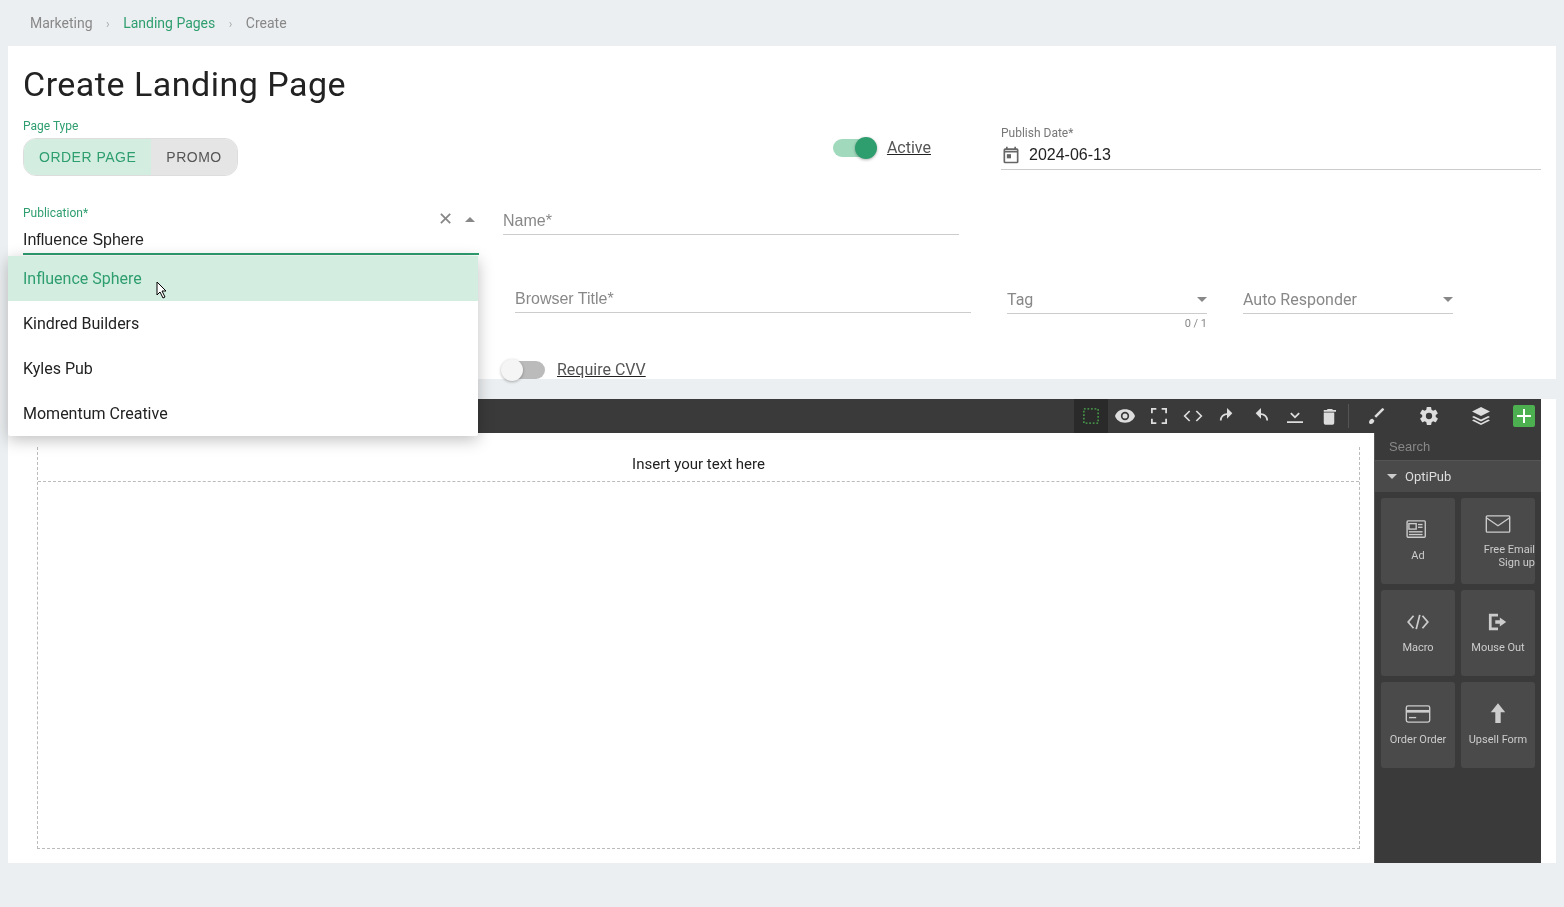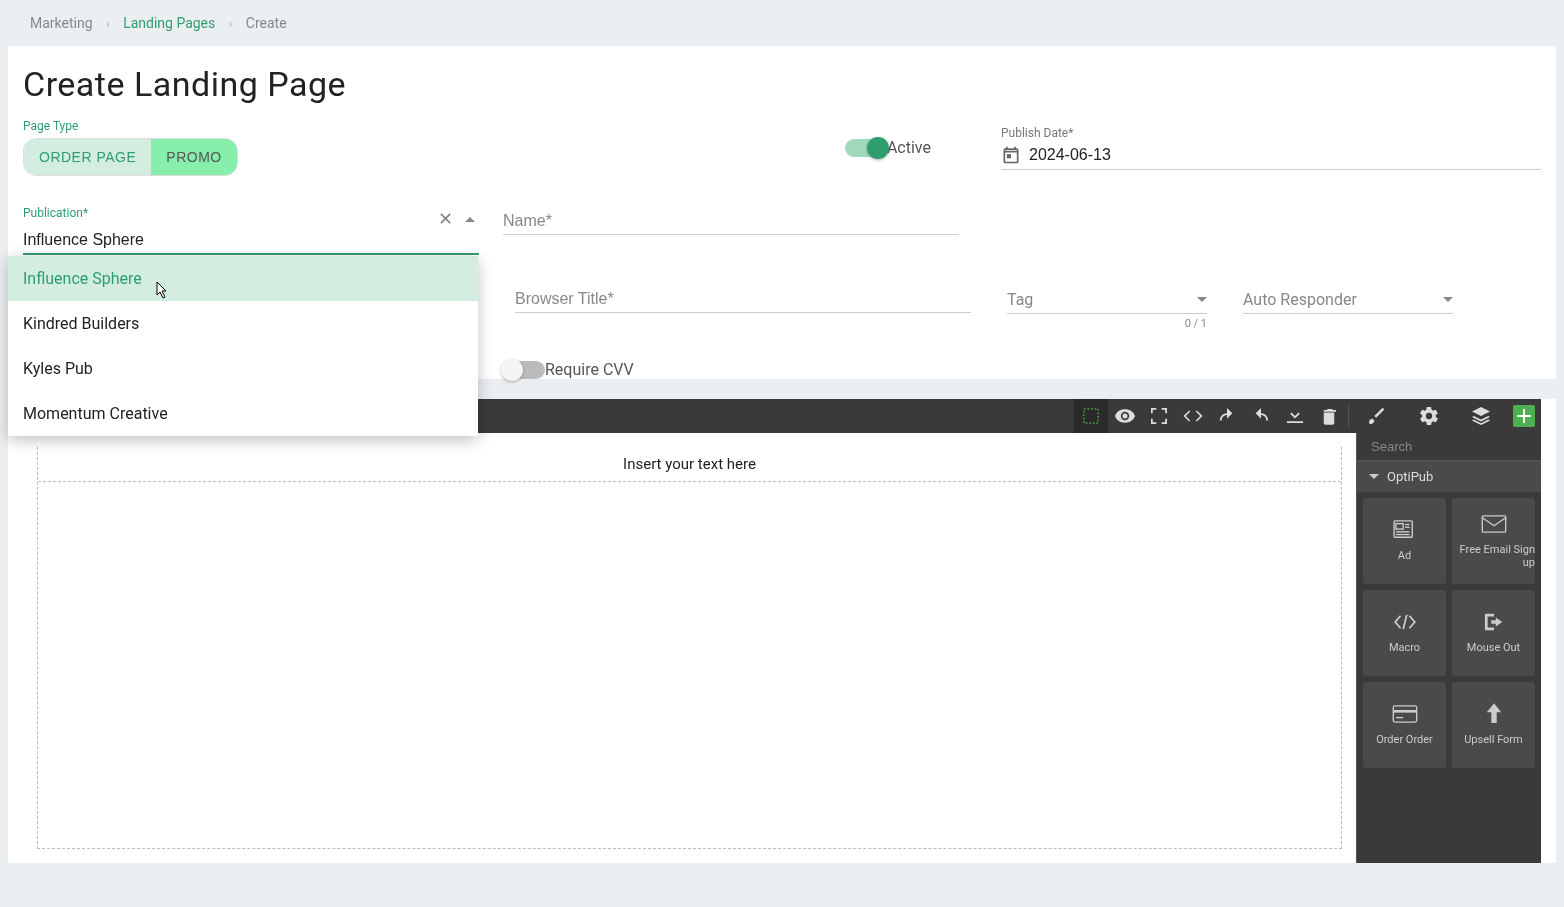--- a/index.html
+++ b/index.html
@@ -10,26 +10,26 @@
     .breadcrumb .sep { margin: 0 10px; color: #aaa; font-size: 12px; }
     
     .page-container { background: #fff; margin: 0 8px; padding: 18px 15px 0 15px; position: relative; }
     .page-title { font-size: 34px; font-weight: 400; color: #222; letter-spacing: 0.5px; margin-bottom: 15px; }
     
     .field-label { font-size: 12px; color: #2e9e6f; margin-bottom: 5px; }
     .field-label.gray { color: #777; }
     
     .row1 { display: flex; align-items: center; margin-bottom: 30px; gap: 20px; }
     .segmented { display: inline-flex; border: 1px solid #ddd; border-radius: 13px; overflow: hidden; }
-    .seg-btn { padding: 10px 15px; font-size: 14px; font-weight: 500; letter-spacing: 0.5px; cursor: pointer; background: #86efac; border: none; color: #555; }
+    .seg-btn { padding: 10px 15px; font-size: 14px; font-weight: 500; letter-spacing: 0.5px; cursor: pointer; background: #e5e5e5; border: none; color: #555; }
     .seg-btn.active { background: #d3eee0; color: #2e9e6f; }
     
     .spacer { flex: 1; }
     
-    .toggle-wrap { display: flex; align-items: center; margin-right: 50px; }
+    .toggle-wrap { display: flex; align-items: center; gap: 12px; margin-right: 50px; text-decoration: underline; }
     .toggle { width: 42px; height: 18px; background: #a1d9bd; border-radius: 10px; position: relative; cursor: pointer; }
     .toggle .knob { width: 22px; height: 22px; background: #2e9e6f; border-radius: 50%; position: absolute; top: -2px; right: -2px; box-shadow: 0 1px 3px rgba(0,0,0,0.3); }
     .toggle-label { font-size: 16px; color: #555; }
     
     .toggle-off { width: 42px; height: 18px; background: #bbb; border-radius: 10px; position: relative; cursor: pointer; }
     .toggle-off .knob { width: 22px; height: 22px; background: #f5f5f5; border-radius: 50%; position: absolute; top: -2px; left: -2px; box-shadow: 0 1px 3px rgba(0,0,0,0.3); }
     
     .date-field { flex: 0 0 540px; }
     .date-field .date-row { display: flex; align-items: center; border-bottom: 1px solid #ccc; padding-bottom: 4px; }
     .date-field .cal-icon { margin-right: 8px; }
@@ -79,21 +79,21 @@
     .tool-btn { width: 34px; height: 34px; display: flex; align-items: center; justify-content: center; cursor: pointer; color: #ddd; }
     .tool-btn.active { background: #2a2a2a; color: #4caf50; }
     .tool-btn.sel { background: #2a2a2a; }
     .tool-btn.wider { width: 52px; }
     .tool-sep { width: 1px; background: #555; height: 24px; margin: 0 2px; }
     
     .editor-body { display: flex; height: 430px; }
     .editor-canvas { flex: 1; border: 1px dashed #bbb; border-top: none; margin: 14px; text-align: center; }
     .editor-text { padding: 8px 4px; font-size: 15px; color: #222; border-bottom: 1px dashed #bbb; }
     
-    .side-panel { width: 185px; background: #3a3a3a; border-left: 1px solid #555; }
+    .side-panel { width: 167px; background: #3a3a3a; border-left: 1px solid #555; }
     .side-search { display: flex; align-items: center; padding: 6px 8px; border-bottom: 1px solid #555; gap: 6px; }
     .side-search input { background: transparent; border: none; outline: none; color: #ccc; font-size: 13px; flex: 1; }
     .side-search input::placeholder { color: #888; }
     .side-section { background: #4a4a4a; padding: 8px 12px; font-size: 13px; color: #ddd; display: flex; align-items: center; gap: 8px; cursor: pointer; }
     .side-grid { display: grid; grid-template-columns: 1fr 1fr; gap: 6px; padding: 6px; }
     .side-tile { background: #4a4a4a; border-radius: 3px; height: 86px; display: flex; flex-direction: column; align-items: center; justify-content: center; gap: 8px; cursor: pointer; color: #ccc; }
     .side-tile-label { font-size: 11px; text-align: right; line-height: 1.2; }
     .side-tile-icon { height: 22px; display: flex; align-items: center; justify-content: center; }
     
     svg { display: block; }

